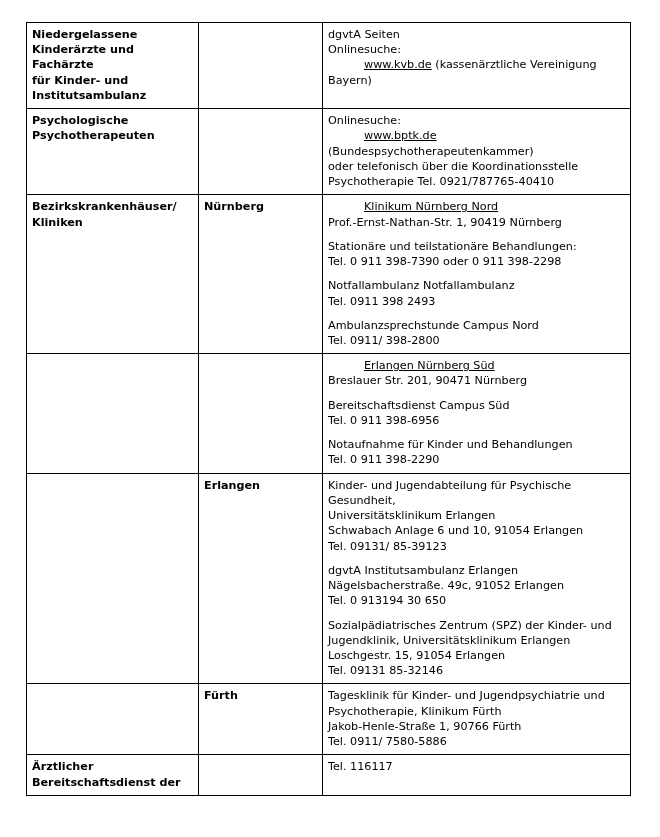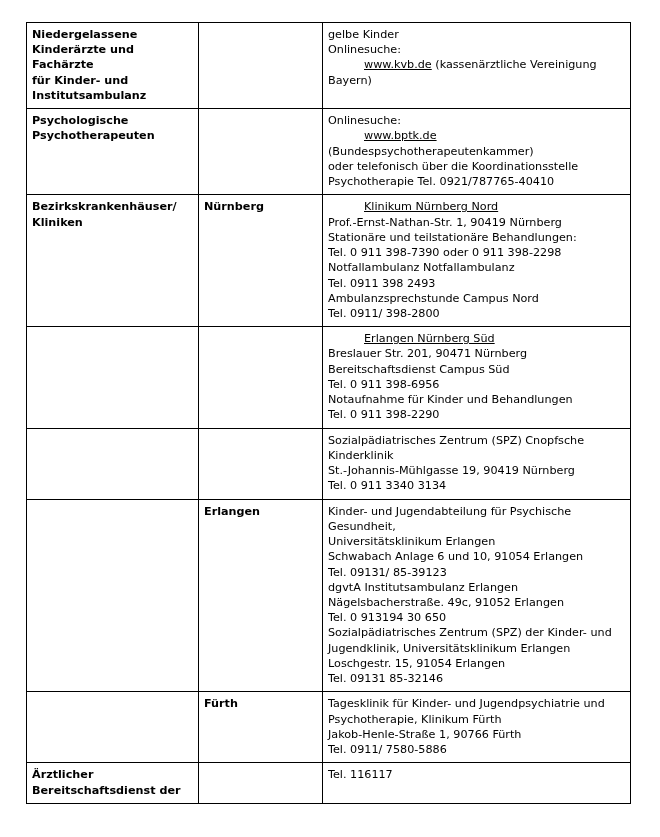--- a/index.html
+++ b/index.html
@@ -41,20 +41,21 @@
     font-weight: bold;
   }
   .cell-lines > div {
     white-space: normal;
   }
   .u {
     text-decoration: underline;
     margin-left: 36px;
   }
   .sub-block + .sub-block {
+    margin-top: 9px;
   }
   .tight { line-height: 1.36; }
 </style>
 </head>
 <body>
 
 <div class="page">
   <table class="doc-table">
     <colgroup>
       <col class="c1">
@@ -69,21 +70,21 @@
               <div>Kinderärzte und Fachärzte</div>
               <div>für Kinder- und</div>
               <div>Institutsambulanz</div>
             </div>
           </td>
           <td>
             <div class="cell-lines tight"></div>
           </td>
           <td>
             <div class="sub-block tight">
-              <div>gelbe Kinder</div>
+              <div>dgvtA Seiten</div>
               <div>Onlinesuche:</div>
               <div><span class="u">www.kvb.de</span><span> (kassenärztliche Vereinigung Bayern)</span></div>
             </div>
           </td>
         </tr>
         <tr>
           <td>
             <div class="cell-lines tight bold">
               <div>Psychologische</div>
               <div>Psychotherapeuten</div>
@@ -144,36 +145,20 @@
               <div><span class="u">Erlangen Nürnberg Süd</span></div>
               <div>Breslauer Str. 201, 90471 Nürnberg</div>
             </div>
             <div class="sub-block tight">
               <div>Bereitschaftsdienst Campus Süd</div>
               <div>Tel. 0 911 398-6956</div>
             </div>
             <div class="sub-block tight">
               <div>Notaufnahme für Kinder und Behandlungen</div>
               <div>Tel. 0 911 398-2290</div>
-            </div>
-          </td>
-        </tr>
-        <tr>
-          <td>
-            <div class="cell-lines tight"></div>
-          </td>
-          <td>
-            <div class="cell-lines tight"></div>
-          </td>
-          <td>
-            <div class="sub-block tight">
-              <div>Sozialpädiatrisches Zentrum (SPZ) Cnopfsche</div>
-              <div>Kinderklinik</div>
-              <div>St.-Johannis-Mühlgasse 19, 90419 Nürnberg</div>
-              <div>Tel. 0 911 3340 3134</div>
             </div>
           </td>
         </tr>
         <tr>
           <td>
             <div class="cell-lines tight"></div>
           </td>
           <td>
             <div class="cell-lines tight bold">
               <div>Erlangen</div>

